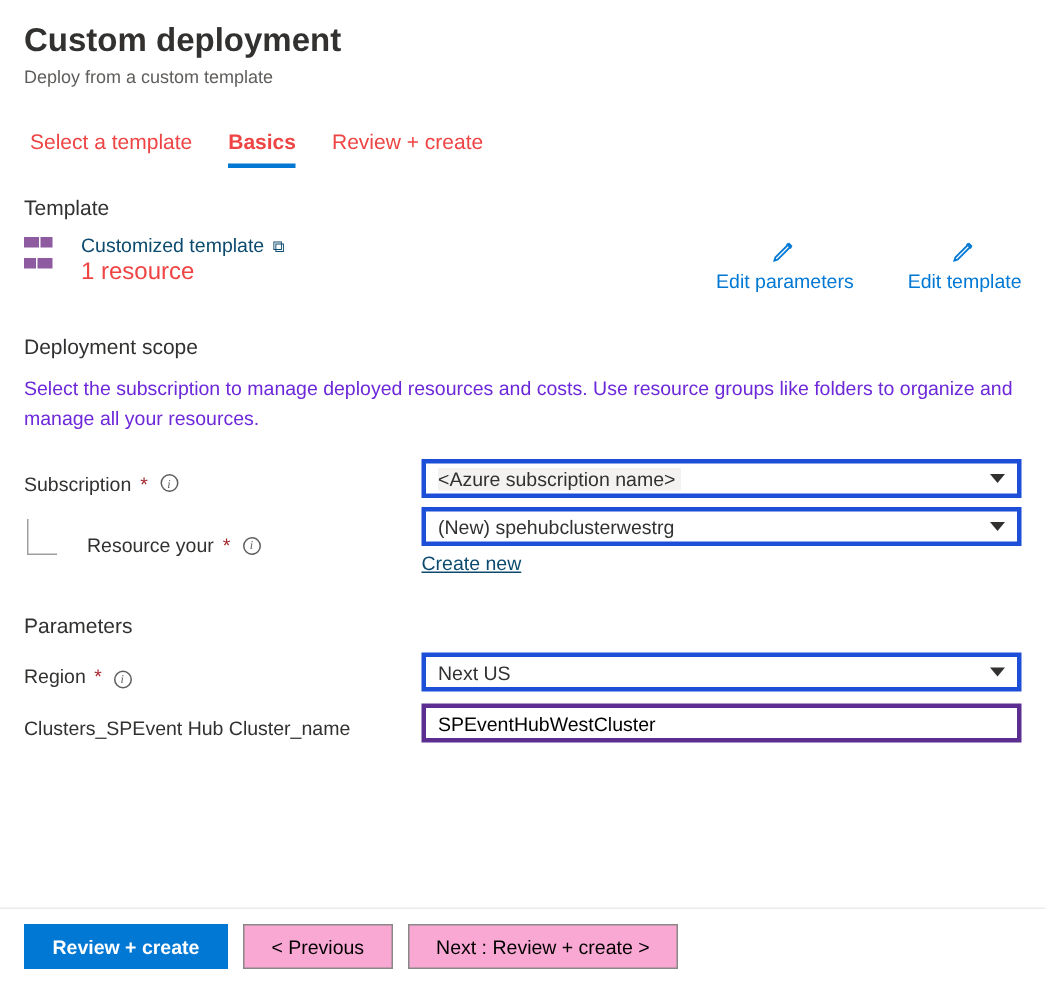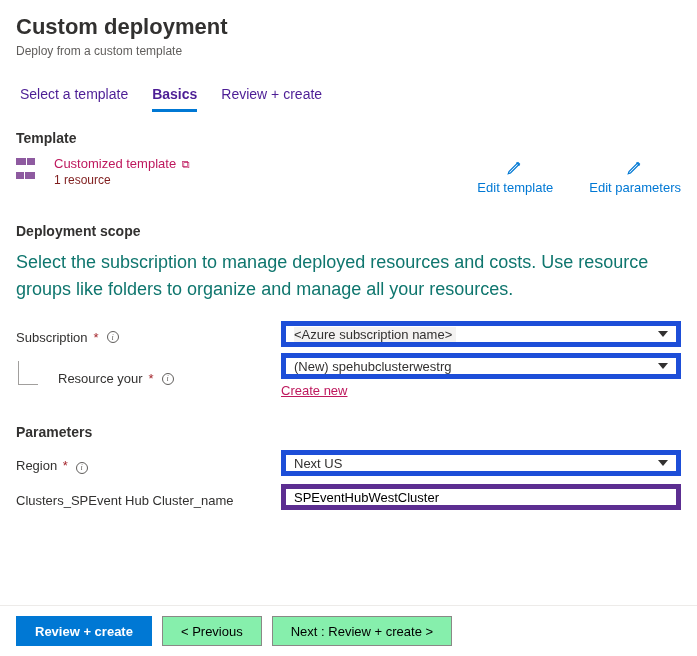--- a/index.html
+++ b/index.html
@@ -10,72 +10,72 @@
       background: #fff;
       width: 697px;
       height: 656px;
       padding: 14px 16px;
       position: relative;
     }
     .title { font-size: 22px; font-weight: 600; color: #323130; }
     .subtitle { font-size: 12px; color: #605e5c; margin-top: 4px; margin-bottom: 22px; }
 
     .tabs { display: flex; gap: 24px; border-bottom: 0; margin-bottom: 6px; padding-left: 4px; }
-    .tab { font-size: 14px; padding: 6px 0 10px 0; cursor: pointer; color: #4c1d95; position: relative; }
+    .tab { font-size: 14px; padding: 6px 0 10px 0; cursor: pointer; color: #ef4444; position: relative; }
     .tab.active { font-weight: 600; }
     .tab.active::after {
       content: ""; position: absolute; left: 0; right: 0; bottom: 0;
       height: 3px; background: #0078d4;
     }
 
-    .section-header { font-size: 14px; font-weight: 700; margin-top: 18px; margin-bottom: 10px; color: #323130; }
+    .section-header { font-size: 14px; font-weight: 400; margin-top: 18px; margin-bottom: 10px; color: #323130; }
 
     .template-row { display: flex; align-items: flex-start; justify-content: space-between; margin-top: 4px; }
     .template-left { display: flex; gap: 12px; align-items: flex-start; }
     .template-icon {
       width: 26px; height: 26px; display: flex; flex-wrap: wrap; gap: 1px; margin-top: 2px;
     }
     .template-icon span {
       background: #8e5aa0; display: block;
     }
     .template-icon .b1 { width: 10px; height: 7px; }
     .template-icon .b2 { width: 8px; height: 7px; }
     .template-icon .b3 { width: 8px; height: 7px; }
     .template-icon .b4 { width: 10px; height: 7px; }
-    .link { color: #be185d; font-size: 13px; cursor: pointer; }
-    .template-sub { font-size: 12px; color: #7f1d1d; margin-top: 2px; }
+    .link { color: #0c4a6e; font-size: 13px; cursor: pointer; }
+    .template-sub { font-size: 16px; color: #ef4444; margin-top: 2px; }
     .ext-icon { font-size: 11px; margin-left: 2px; }
 
     .template-actions { display: flex; gap: 36px; margin-top: 2px; }
     .action-col { display: flex; flex-direction: column; align-items: center; gap: 4px; cursor: pointer; }
     .pencil-icon {
       width: 18px; height: 18px; color: #0078d4;
     }
     .pencil-icon svg { width: 18px; height: 18px; stroke: #0078d4; fill: none; stroke-width: 1.6; }
     .action-label { color: #0078d4; font-size: 13px; }
 
-    .scope-desc { font-size: 18px; color: #0f766e; margin-top: 6px; margin-bottom: 18px; line-height: 1.5; }
+    .scope-desc { font-size: 13px; color: #6d28d9; margin-top: 6px; margin-bottom: 18px; line-height: 1.5; }
 
     .form-row { display: flex; align-items: center; margin-bottom: 6px; justify-content: center; }
     .label-col { width: 265px; font-size: 13px; display: flex; align-items: center; gap: 4px; padding-top: 6px; }
     .indent-wrap { display: flex; align-items: center; }
     .indent-line {
       width: 20px; height: 24px; border-left: 1px solid #a19f9d; border-bottom: 1px solid #a19f9d;
       margin-left: 2px; margin-right: 16px; margin-top: -12px;
     }
     .req { color: #a4262c; margin-left: 2px; }
     .info-icon {
       width: 12px; height: 12px; border: 1px solid #605e5c; border-radius: 50%;
       display: inline-flex; align-items: center; justify-content: center;
       font-size: 8px; color: #605e5c; margin-left: 4px; font-style: italic;
       font-family: Georgia, serif;
     }
     .input-col { flex: 1; }
     .select-box, .text-input {
-      width: 100%; height: 26px; border: 5px solid #1d4ed8; font-size: 13px;
+      width: 100%; height: 26px; border: 3px solid #1d4ed8; font-size: 13px;
       padding: 0 8px; font-family: inherit; background: #fff;
       display: flex; align-items: center; justify-content: space-between;
       cursor: pointer;
     }
     .select-box .chev {
       width: 0; height: 0; border-left: 5px solid transparent;
       border-right: 5px solid transparent; border-top: 6px solid #323130;
     }
     .text-input { cursor: text; outline: none; }
     .text-input.purple-border { border-color: #5c2e91; }
@@ -85,21 +85,21 @@
     .params-wrap { margin-top: 26px; }
     .param-label { width: 265px; font-size: 13px; padding-top: 6px; }
 
     .footer {
       position: absolute; left: 0; right: 0; bottom: 0;
       border-top: 1px solid #edebe9; padding: 10px 16px;
       display: flex; gap: 10px;
     }
     .btn {
       height: 30px; padding: 0 18px; font-size: 13px; font-family: inherit;
-      border: 1px solid #8a8886; background: #86efac; cursor: pointer;
+      border: 1px solid #8a8886; background: #f9a8d4; cursor: pointer;
       display: inline-flex; align-items: center; justify-content: center;
     }
     .btn-primary {
       background: #0078d4; border-color: #0078d4; color: #fff; font-weight: 600;
     }
   </style>
 </head>
 <body>
 
 <div class="title">Custom deployment</div>
@@ -130,30 +130,30 @@
     </div>
   </div>
   <div class="template-actions">
     <div class="action-col">
       <span class="pencil-icon">
         <svg viewBox="0 0 24 24">
             <path d="M3 21l3-1 12-12-2-2L4 18l-1 3z"></path>
             <path d="M14 6l4 4"></path>
           </svg>
       </span>
-      <span class="action-label">Edit template</span>
+      <span class="action-label">Edit parameters</span>
     </div>
     <div class="action-col">
       <span class="pencil-icon">
         <svg viewBox="0 0 24 24">
             <path d="M3 21l3-1 12-12-2-2L4 18l-1 3z"></path>
             <path d="M14 6l4 4"></path>
           </svg>
       </span>
-      <span class="action-label">Edit parameters</span>
+      <span class="action-label">Edit template</span>
     </div>
   </div>
 </div>
 
 <div class="section-header" style="margin-top:28px">Deployment scope</div>
 <div class="scope-desc">Select the subscription to manage deployed resources and costs. Use resource groups like folders to organize and manage all your resources.</div>
 
 <div class="form-row">
   <div class="label-col">
     <span>Subscription</span>

